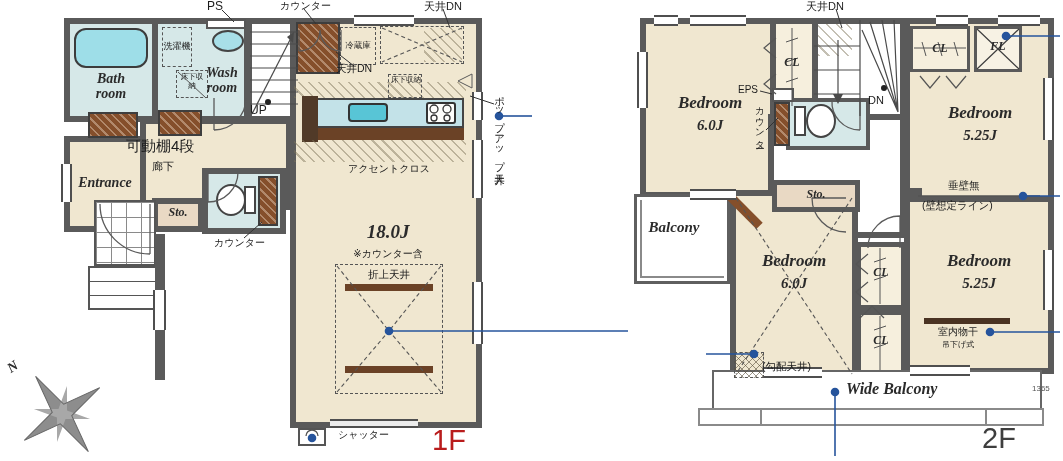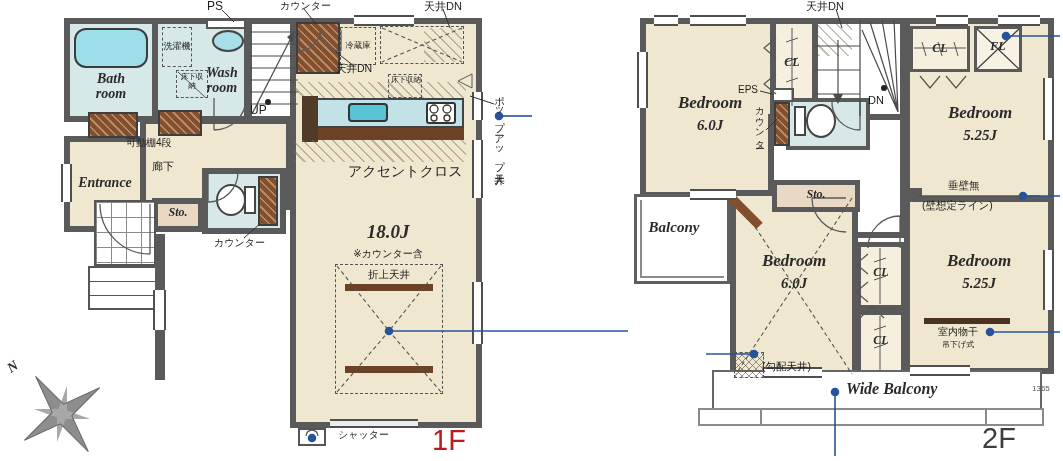--- a/index.html
+++ b/index.html
@@ -84,29 +84,29 @@
   <div class="abs lbl jp" style="left:207px;top:0;font-size:12px">PS</div>
   <div class="abs lbl jp" style="left:280px;top:0;font-size:10px">カウンター</div>
   <div class="abs lbl jp" style="left:424px;top:0;font-size:11px">天井DN</div>
   <div class="abs lbl en c" style="left:76px;top:72px;width:70px;font-size:14px">Bath
 room</div>
   <div class="abs lbl en c" style="left:192px;top:66px;width:60px;font-size:14px">Wash
 room</div>
   <div class="abs lbl jp" style="left:250px;top:104px;font-size:12px">UP</div>
   <div class="abs lbl jp" style="left:336px;top:62px;font-size:10.5px">天井DN</div>
   <div class="abs lbl jp vert" style="left:494px;top:88px;font-size:10.5px;letter-spacing:1px">ポップアップ天井</div>
-  <div class="abs lbl jp" style="left:348px;top:163px;font-size:14px">アクセントクロス</div>
+  <div class="abs lbl jp" style="left:348px;top:163px;font-size:10px">アクセントクロス</div>
   <div class="abs lbl en c" style="left:338px;top:222px;width:100px;font-size:19px">18.0J</div>
   <div class="abs lbl jp c" style="left:338px;top:248px;width:100px;font-size:10px">※カウンター含</div>
   <div class="abs lbl jp c" style="left:335px;top:268px;width:108px;font-size:10.5px">折上天井</div>
   <div class="abs lbl jp" style="left:338px;top:429px;font-size:10px">シャッター</div>
   <div class="abs lbl jp" style="left:432px;top:424px;font-size:29px;color:#b91c1c">1F</div>
   <div class="abs lbl en c" style="left:64px;top:176px;width:82px;font-size:14px">Entrance</div>
   <div class="abs lbl jp" style="left:152px;top:160px;font-size:11px">廊下</div>
-  <div class="abs lbl jp" style="left:126px;top:137px;font-size:10px">可動棚4段</div>
+  <div class="abs lbl jp" style="left:126px;top:137px;font-size:15px">可動棚4段</div>
   <div class="abs lbl en c" style="left:152px;top:206px;width:52px;font-size:12px">Sto.</div>
   <div class="abs lbl jp" style="left:214px;top:237px;font-size:10px">カウンター</div>
   <div class="abs lbl en" style="left:8px;top:360px;font-size:14px;transform:rotate(-35deg)">N</div>
 
   <div class="abs room" style="left:640px;top:18px;width:140px;height:180px;background:var(--floor,#f0e7d0)"></div>
   <div class="abs room" style="left:770px;top:18px;width:48px;height:98px;background:var(--closet_floor,#f6efdd)"></div>
   <div class="abs room" style="left:812px;top:18px;width:94px;height:102px;background:#fff"></div>
   <div class="abs room" style="left:768px;top:114px;width:138px;height:124px;background:#fff"></div>
   <div class="abs room" style="left:904px;top:18px;width:150px;height:184px;background:var(--floor,#f0e7d0)"></div>
   <div class="abs room" style="left:904px;top:196px;width:150px;height:178px;background:var(--floor,#f0e7d0)"></div>

